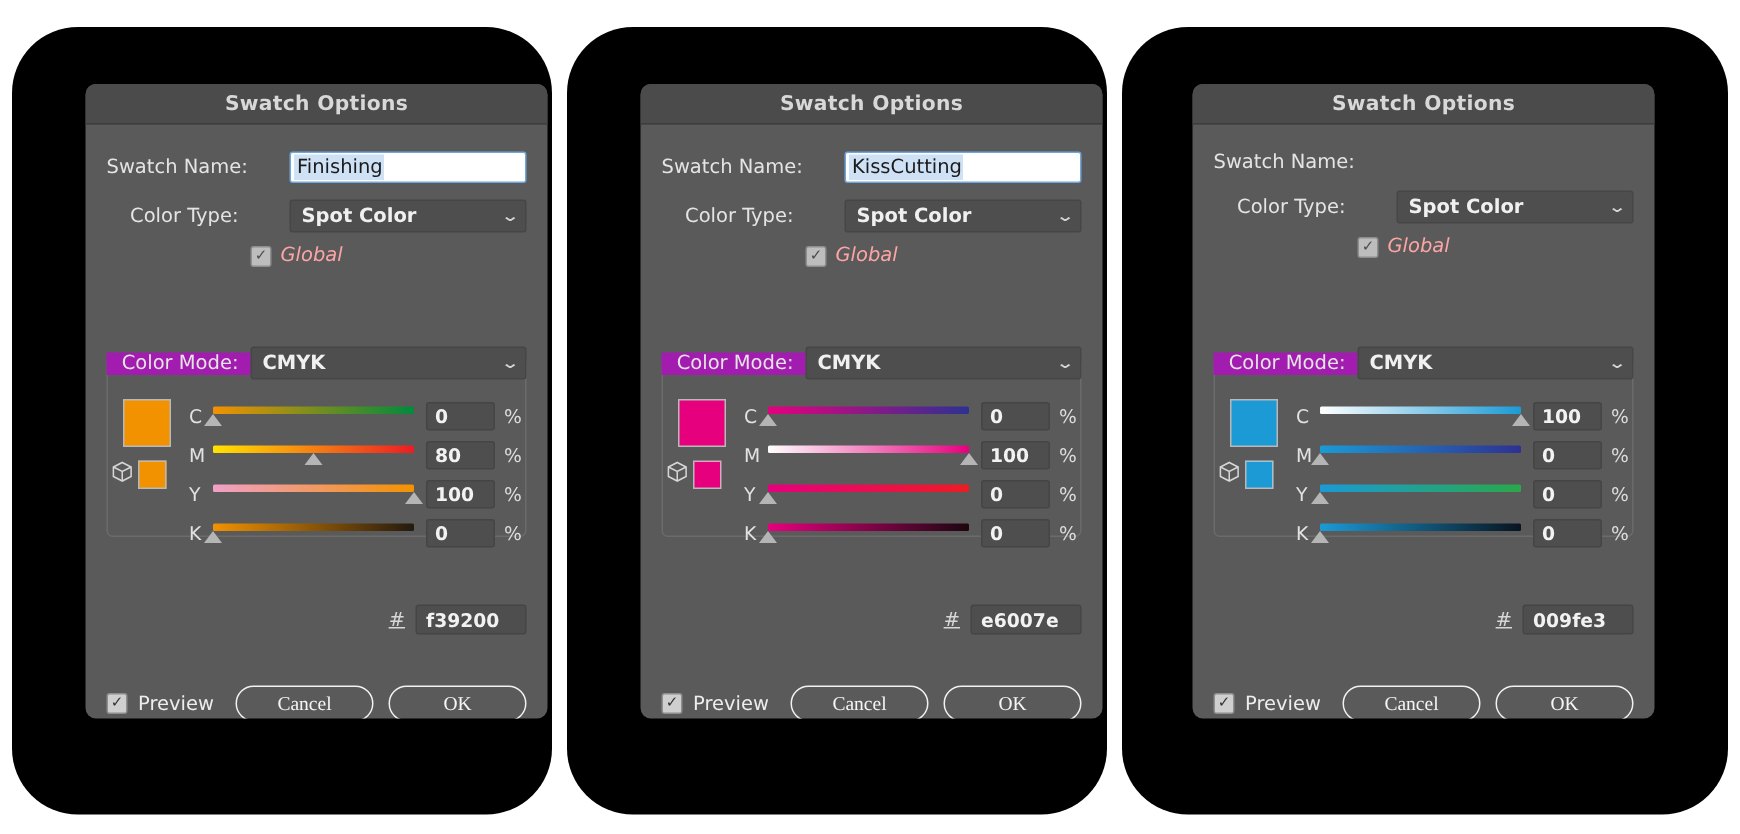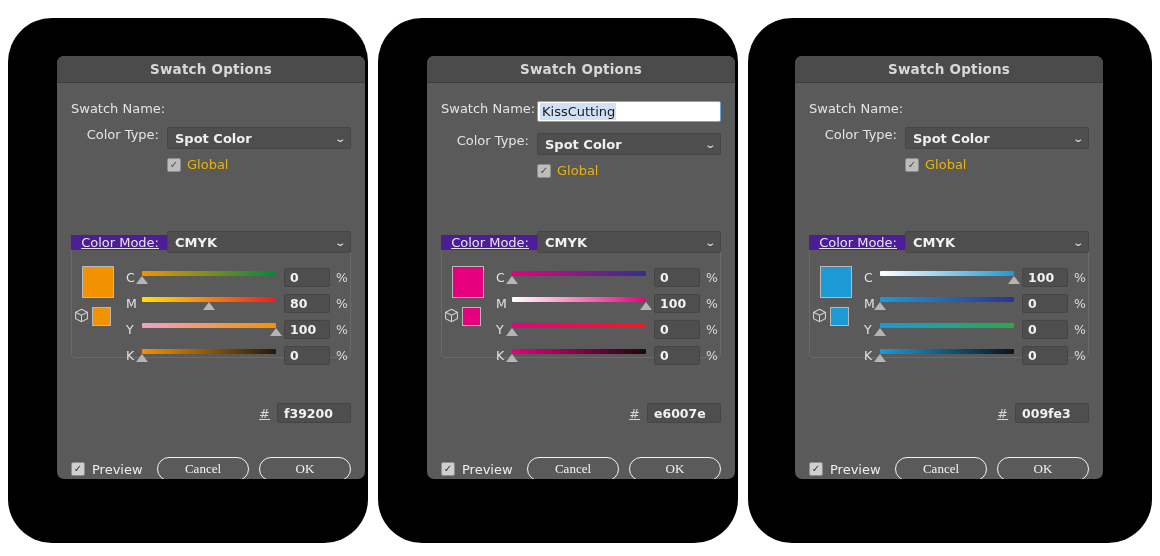--- a/index.html
+++ b/index.html
@@ -36,21 +36,21 @@
   .titlebar{
     height:26px;
     background:#4b4b4b;
     border-bottom:1px solid #3d3d3d;
     display:flex;align-items:center;justify-content:center;
     font-size:13.5px;font-weight:bold;color:#d8d8d8;
     letter-spacing:.2px;
   }
   .body{padding:0 14px;position:relative;height:calc(100% - 27px);}
 
-  .row{display:flex;align-items:flex-start;margin-top:11px;}
+  .row{display:flex;align-items:center;margin-top:11px;gap:26px;}
   .lbl{
     width:88px;text-align:right;padding-right:8px;
     font-size:13px;color:#e4e4e4;white-space:nowrap;
   }
   .namefield{
     flex:1;height:21px;background:#ffffff;
     border:1px solid #6ea6dd;border-radius:2px;
     display:flex;align-items:center;padding:0 2px;
     box-sizing:border-box;
   }
@@ -68,28 +68,28 @@
   .chev{font-size:10px;color:#d5d5d5;transform:scaleX(1.5);}
   .globalrow{display:flex;align-items:center;margin-top:8px;padding-left:96px;}
   .cbox{
     width:12px;height:12px;border-radius:2px;
     background:#8e8e8e;border:1px solid #8e8e8e;
     display:flex;align-items:center;justify-content:center;
     font-size:10px;color:#5a5a5a;line-height:1;margin-right:6px;
   }
   .cbox.on{background:#bdbdbd;color:#4a4a4a;}
   .cbox.active{background:#cfcfcf;color:#333;}
-  .dim{color:#eab308;font-size:13px;}
+  .dim{color:#fca5a5;font-size:13px;font-style:italic;}
 
   .groupbox{
     position:absolute;left:14px;right:14px;top:137px;height:118px;
     border:1px solid #6b6b6b;border-radius:4px;
   }
   .modrow{position:absolute;left:14px;right:14px;top:130px;display:flex;align-items:center;z-index:2;}
-  .modrow .lbl{background:#4c1d95;text-decoration:underline;}
+  .modrow .lbl{background:#a21caf;}
   .modrow .select{background:#4e4e4e;}
 
   .sliders{position:absolute;left:14px;right:14px;top:163px;}
   .preview-swatches{position:absolute;left:11px;top:2px;width:44px;}
   .sw-big{width:32px;height:32px;border:1px solid #b9b9b9;box-sizing:border-box;}
   .sw-small-wrap{display:flex;align-items:center;margin-top:9px;margin-left:-8px;}
   .sw-small{width:19px;height:19px;border:1px solid #b9b9b9;box-sizing:border-box;margin-left:3px;}
   .cube{width:15px;height:15px;}
 
   .srow{display:flex;align-items:center;height:26px;padding-left:55px;}
@@ -135,20 +135,23 @@
 <div class="backdrop" id="bd3"></div>
 
 <div id="dialogs-root">
     <div class="dialog" id="dlg1">
       <div class="titlebar">
         <span>Swatch Options</span>
       </div>
       <div class="body">
         <div class="row" style="margin-top:18px">
           <div class="lbl">Swatch Name:</div>
+          <div class="namefield">
+            <span>Finishing</span>
+          </div>
         </div>
         <div class="row">
           <div class="lbl">Color Type:</div>
           <div class="select">
             <span>Spot Color</span>
             <span class="chev">⌄</span>
           </div>
         </div>
         <div class="globalrow">
           <div class="cbox on">

